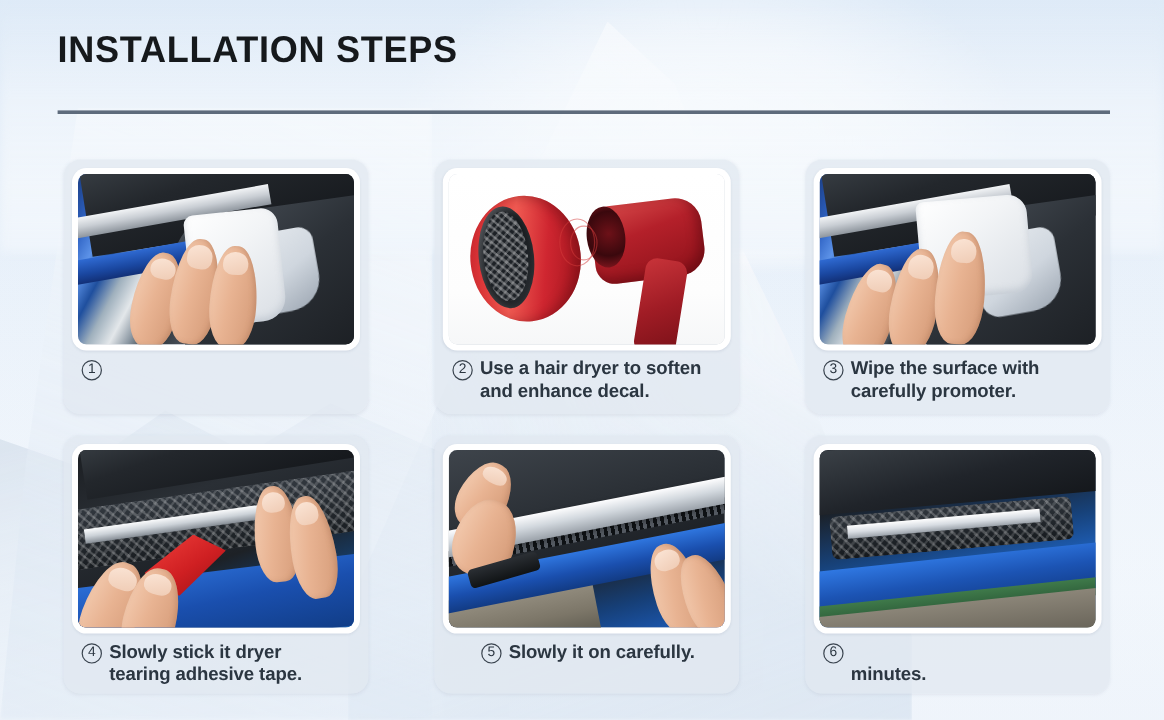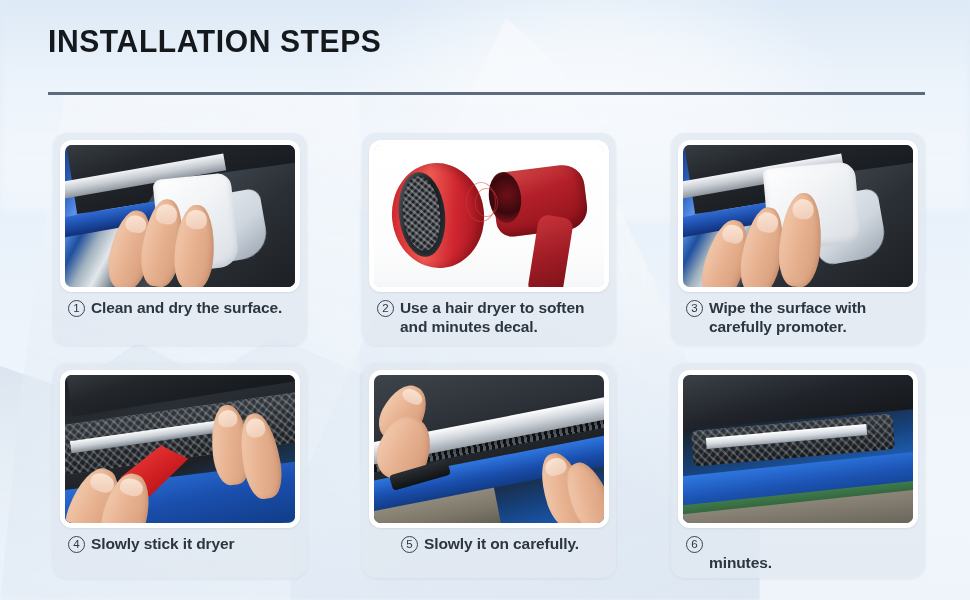--- a/index.html
+++ b/index.html
@@ -430,21 +430,20 @@
           <div class="ph finger" style="left:34%;top:38%;width:17%;height:62%;transform:rotate(8deg);">
               <span class="nail"></span>
             </div>
           <div class="ph finger" style="left:48%;top:42%;width:17%;height:60%;transform:rotate(4deg);">
               <span class="nail"></span>
             </div>
         </div>
       </div>
       <div class="caption">
         <span class="step-num">1</span>
-        <span class="caption-text">Clean and dry the surface.</span>
       </div>
     </div>
 
     <div class="step-card row1">
       <div class="photo-frame">
         <div class="photo">
           <div class="ph ph-white"></div>
           <div class="ph tape-roll-outer"></div>
           <div class="ph tape-roll-inner"></div>
           <div class="ph tape-roll-weave"></div>
@@ -452,21 +451,21 @@
           <div class="ph dryer-nozzle"></div>
           <div class="ph dryer-handle"></div>
           <div class="ph heat-wave" style="left:40%;top:26%;width:13%;height:28%;"></div>
           <div class="ph heat-wave" style="left:44%;top:30%;width:10%;height:21%;"></div>
         </div>
       </div>
       <div class="caption">
         <span class="step-num">2</span>
         <span class="caption-text">
           <span>Use a hair dryer to soften</span><br>
-          <span>and minutes decal.</span>
+          <span>and enhance decal.</span>
         </span>
       </div>
     </div>
 
     <div class="step-card row1">
       <div class="photo-frame">
         <div class="photo">
           <div class="ph sill-blue-a"></div>
           <div class="ph trim-black-top"></div>
           <div class="ph trim-black-body"></div>
@@ -514,20 +513,21 @@
             </div>
           <div class="ph finger" style="left:77%;top:26%;width:16%;height:58%;transform:rotate(-10deg);">
               <span class="nail"></span>
             </div>
         </div>
       </div>
       <div class="caption">
         <span class="step-num">4</span>
         <span class="caption-text">
           <span>Slowly stick it dryer</span><br>
+          <span>tearing adhesive tape.</span>
         </span>
       </div>
     </div>
 
     <div class="step-card row2">
       <div class="photo-frame">
         <div class="photo">
           <div class="ph ph-apply-bg"></div>
           <div class="ph ground-strip"></div>
           <div class="ph apply-blue"></div>

